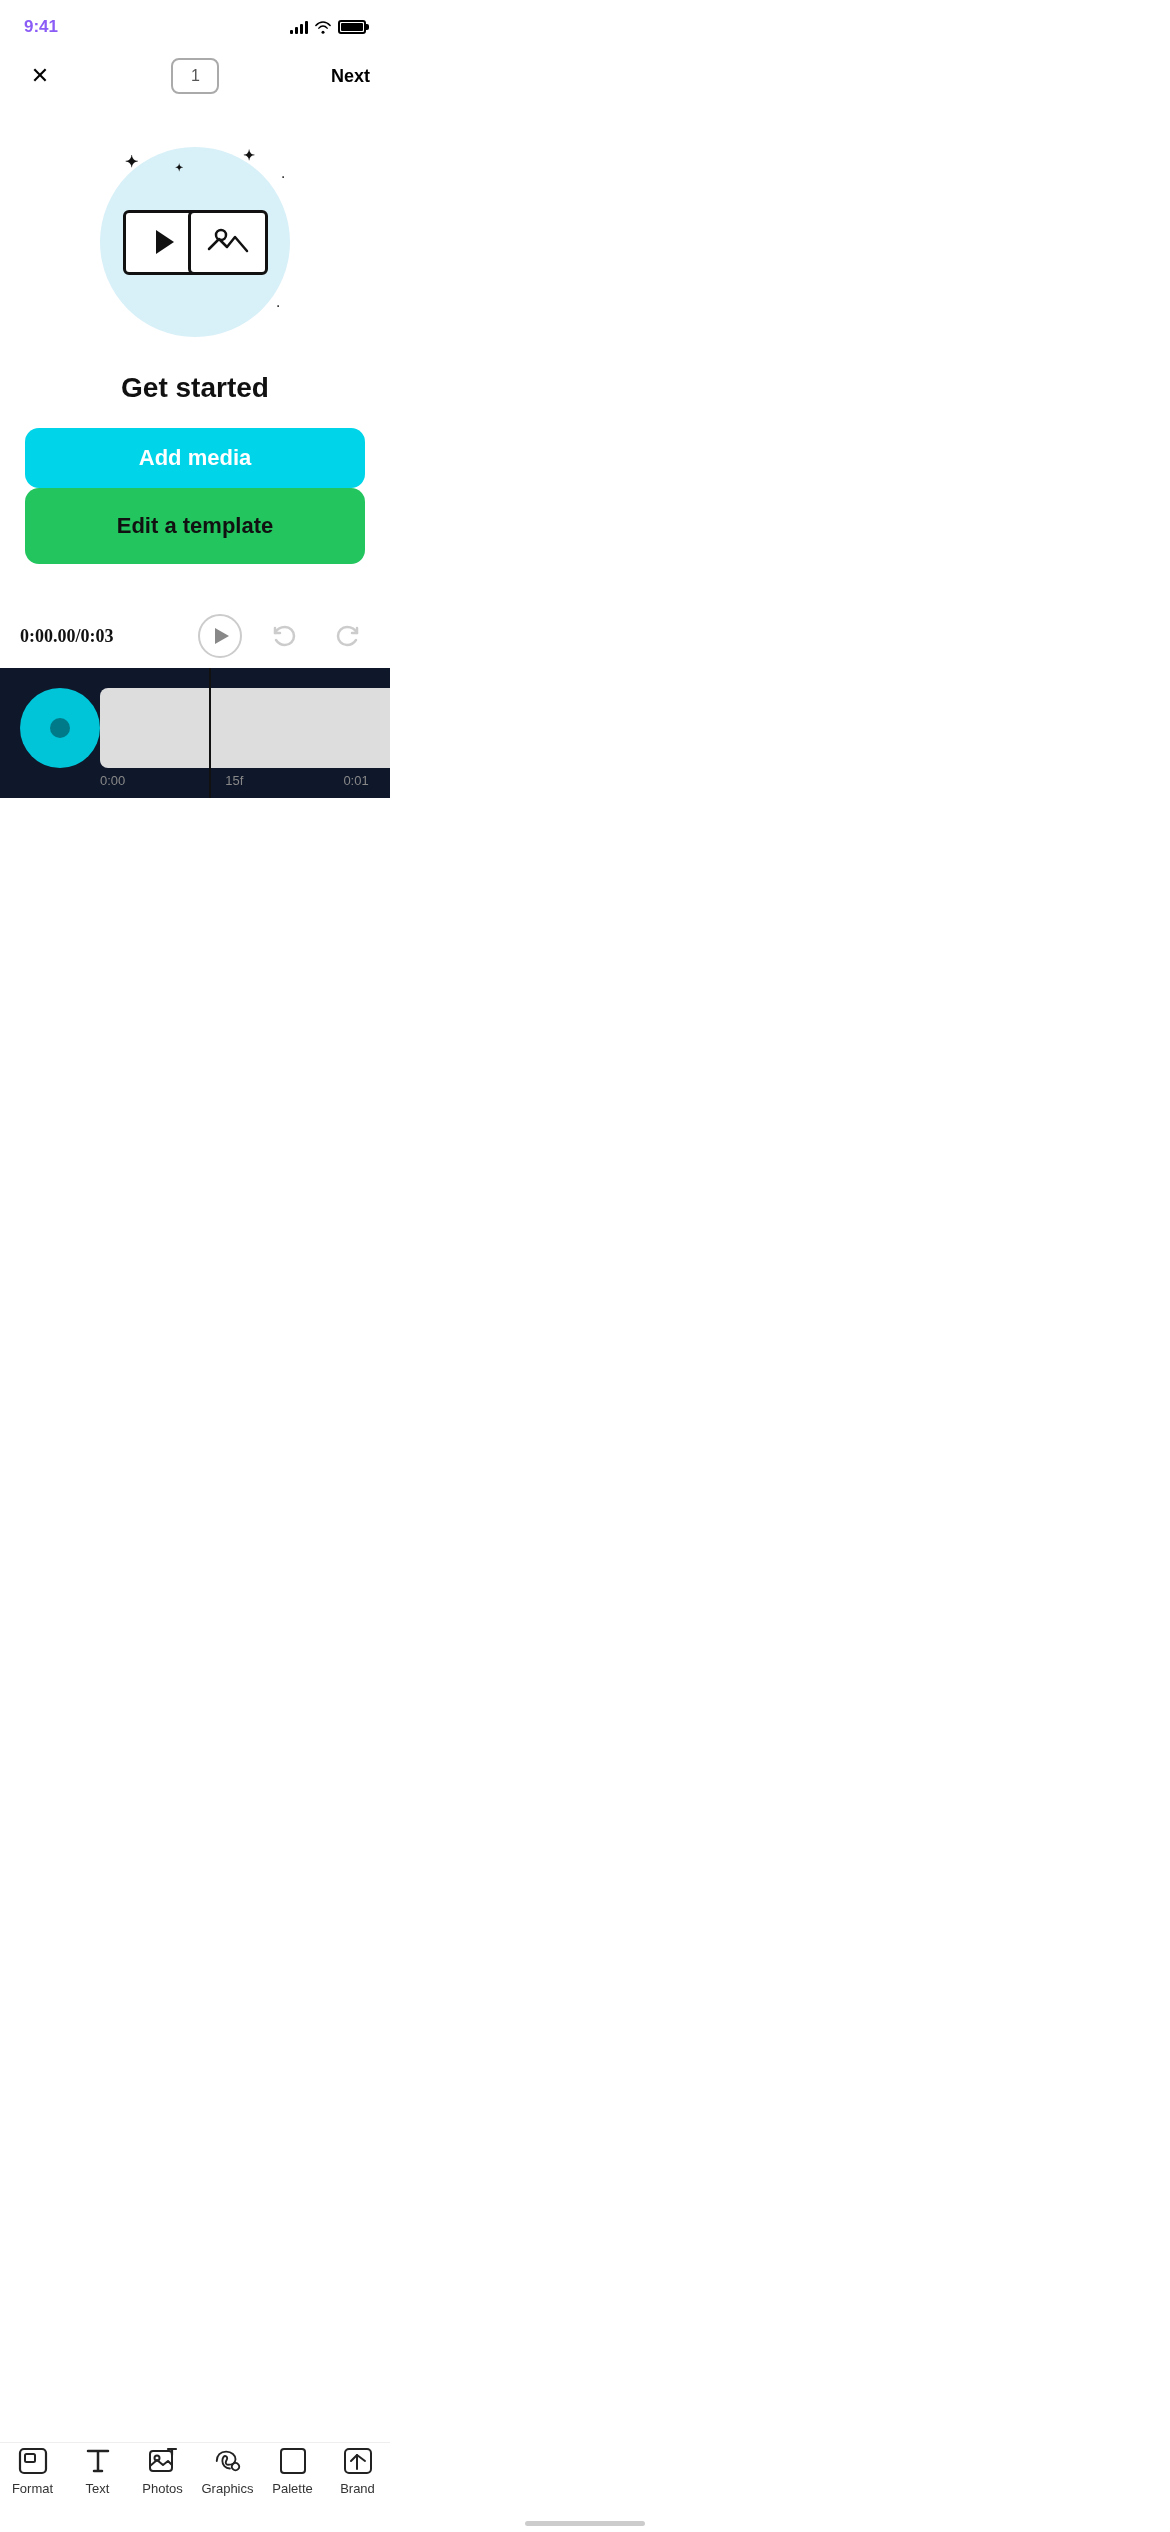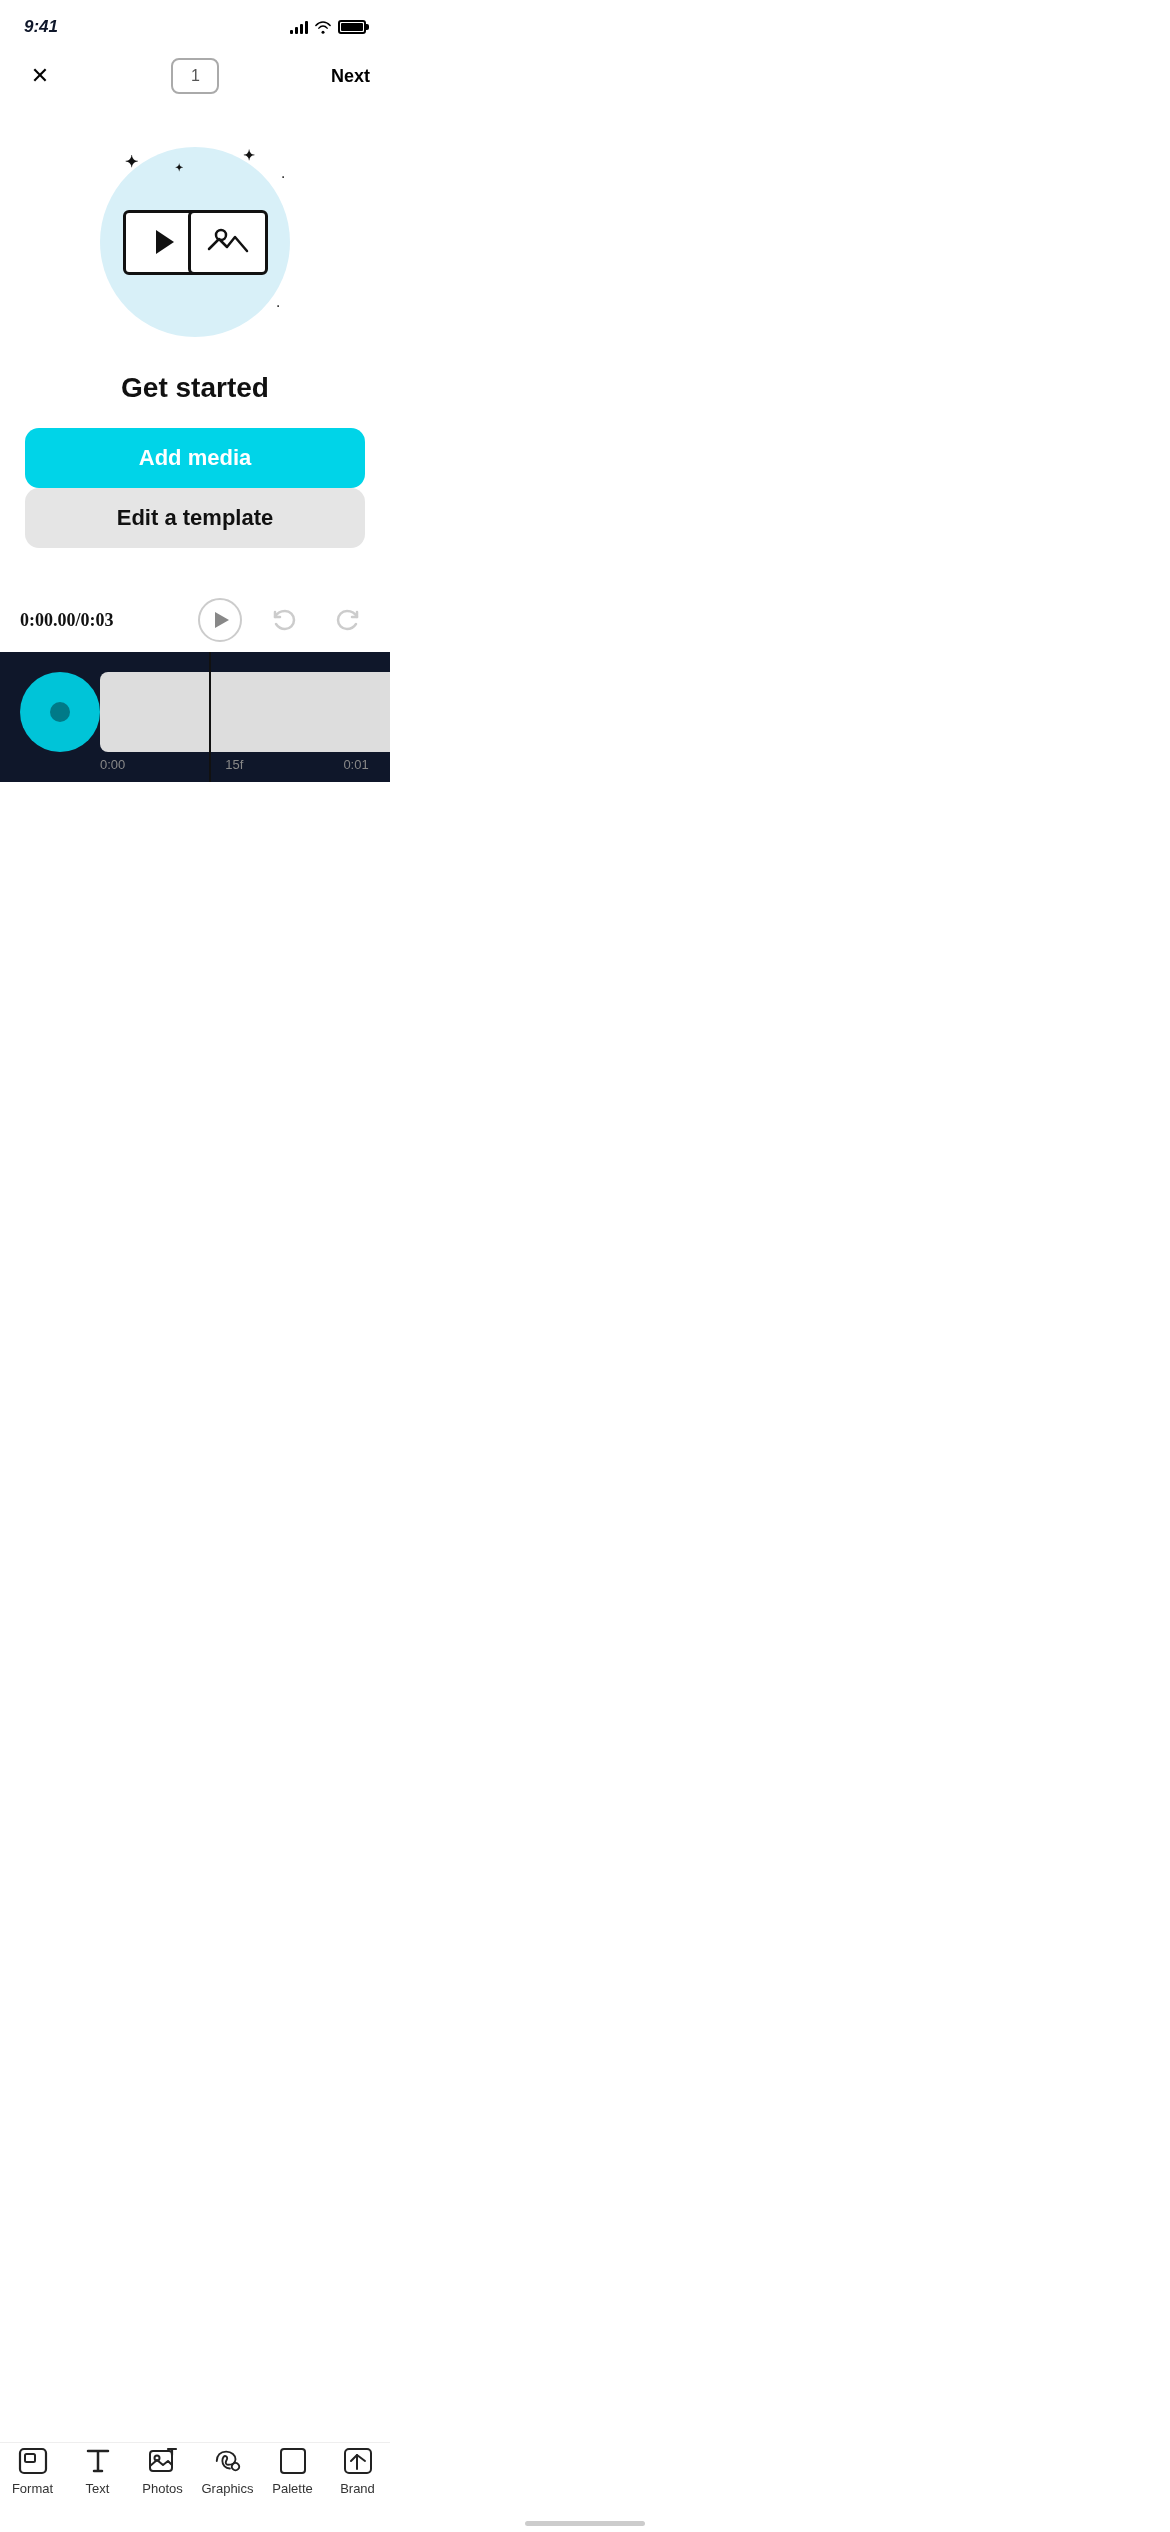--- a/index.html
+++ b/index.html
@@ -23,22 +23,21 @@
       display: flex;
       justify-content: space-between;
       align-items: center;
       padding: 14px 24px 8px;
       height: 48px;
     }
 
     .status-time {
       font-size: 17px;
       font-weight: 600;
-      color: #0f172a;
-      font-style: italic;
+      color: #8b5cf6;
     }
 
     .status-icons {
       display: flex;
       align-items: center;
       gap: 6px;
     }
 
     .signal-bars {
       display: flex;
@@ -233,22 +232,22 @@
       cursor: pointer;
       margin-bottom: 0;
       display: flex;
       align-items: center;
       justify-content: center;
     }
 
     .edit-template-btn {
       width: 100%;
       max-width: 340px;
-      height: 60px;
-      background: #e5e5e5;
+      height: 76px;
+      background: #22c55e;
       border-radius: 14px;
       border: none;
       font-size: 22px;
       font-weight: 600;
       color: #111;
       cursor: pointer;
       display: flex;
       align-items: center;
       justify-content: center;
     }

